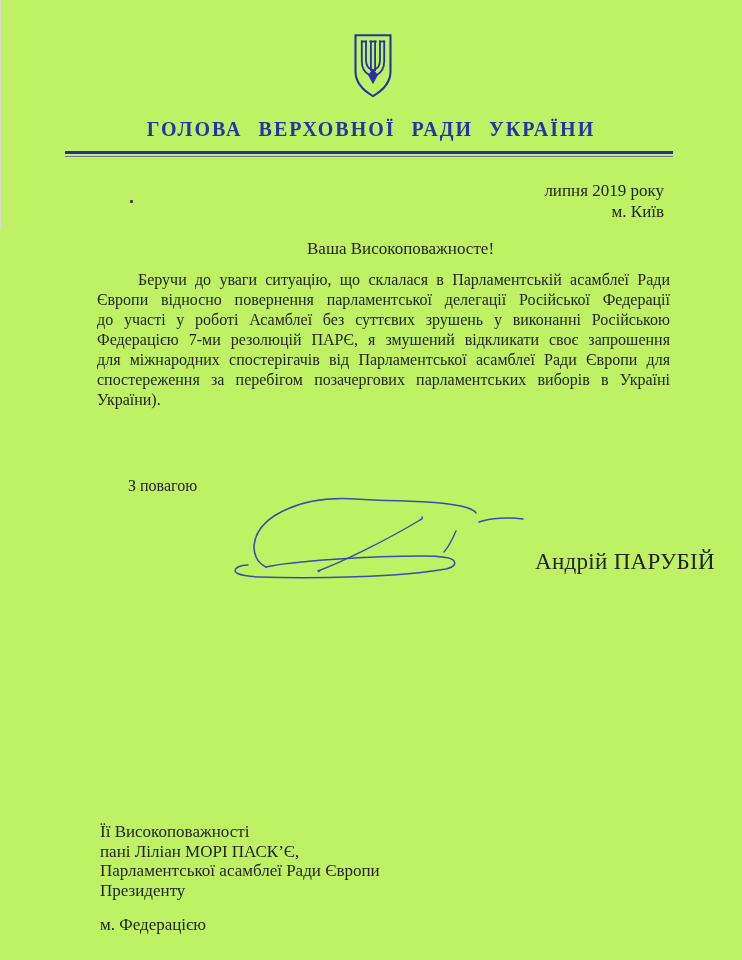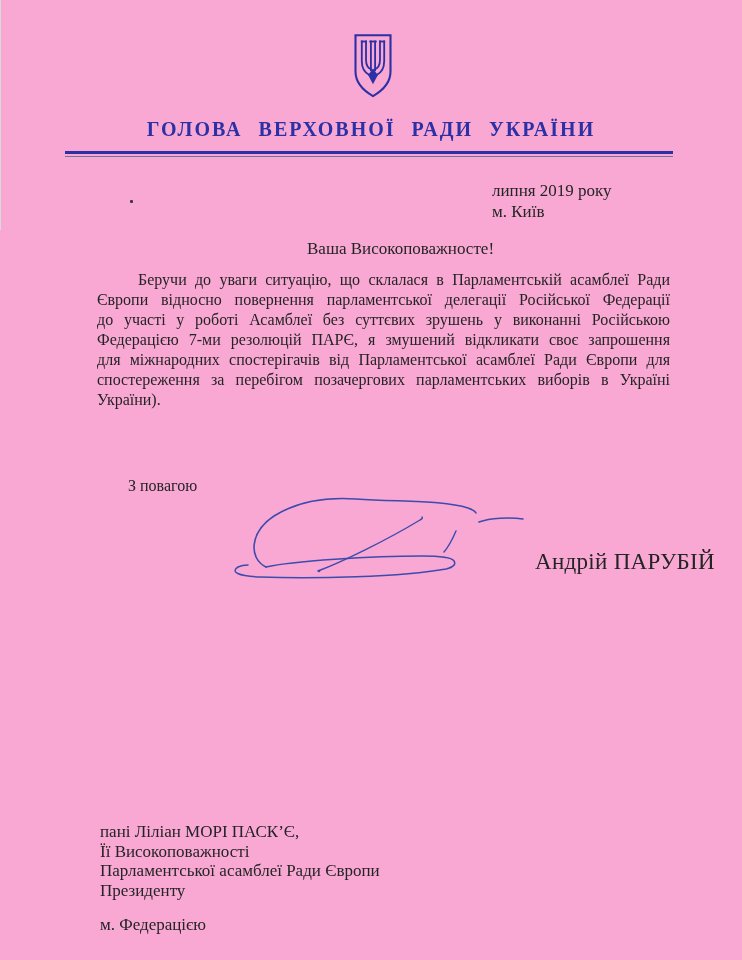--- a/index.html
+++ b/index.html
@@ -1,20 +1,20 @@
 <!DOCTYPE html>
 <html lang="uk"><head>
 <meta charset="utf-8">
 <style>
   * { margin:0; padding:0; box-sizing:border-box; }
   html,body { background:#ffffff; }
   .page {
     position:relative;
     width:742px; height:960px;
-    background:#f9a8d4;
+    background:#bef264;
     font-family:"Liberation Serif","DejaVu Serif",serif;
     color:#242424;
     overflow:hidden;
   }
   
   .scan-edge { position:absolute; left:0; top:0; width:1px; height:230px; background:#d9d9d9; }
 
   .emblem { position:absolute; left:352px; top:32px; width:42px; height:68px; }
 
   .title {
@@ -24,21 +24,21 @@
     letter-spacing:2px; word-spacing:9px;
     color:#2b31a5;
   }
 
   .rule { position:absolute; top:151px; left:65px; width:608px; }
   .rule-thick { height:3px; background:#2b31a5; }
   .rule-thin  { height:1px; background:#707698; margin-top:2px; }
 
   .dateblock {
     position:absolute; top:181px; left:492px; width:172px;
-    text-align:left; font-size:17px; line-height:20.5px;
+    text-align:right; font-size:17px; line-height:20.5px;
   }
 
   .speck { position:absolute; left:130px; top:200px; width:3px; height:3px; background:#3a3a3a; border-radius:1px; }
 
   .salutation { position:absolute; top:239px; left:307px; font-size:17px; }
 
   .body {
     position:absolute; top:270px; left:97px; width:573px;
     font-size:16px; line-height:20px;
     text-align:justify;
@@ -114,21 +114,21 @@
       <path d="M44,75 C70,69 150,64 200,64 C218,64 230,66 232,69 C234,72 232,75 224,77 C180,85 90,87 38,85 C16,84 8,80 16,75 C18,74 22,73 26,73" stroke-width="1.5"></path>
       <path d="M96,79 C120,70 165,48 198,28 C200,27 201,26 200,25" stroke-width="1.4"></path>
       <path d="M234,39 C231,46 228,53 222,60" stroke-width="1.4"></path>
     </g>
     <circle cx="97" cy="79" r="1.3" fill="#3c4bad"></circle>
   </svg>
 
   <div class="signatory">Андрій ПАРУБІЙ</div>
 
   <div class="recipient">
+    <div>Її Високоповажності</div>
     <div>пані Ліліан МОРІ ПАСК’Є,</div>
-    <div>Її Високоповажності</div>
     <div>Парламентської асамблеї Ради Європи</div>
     <div>Президенту</div>
   </div>
 
   <div class="recipient-city">м. Федерацією</div>
 
 </div>
 
 </body></html>

